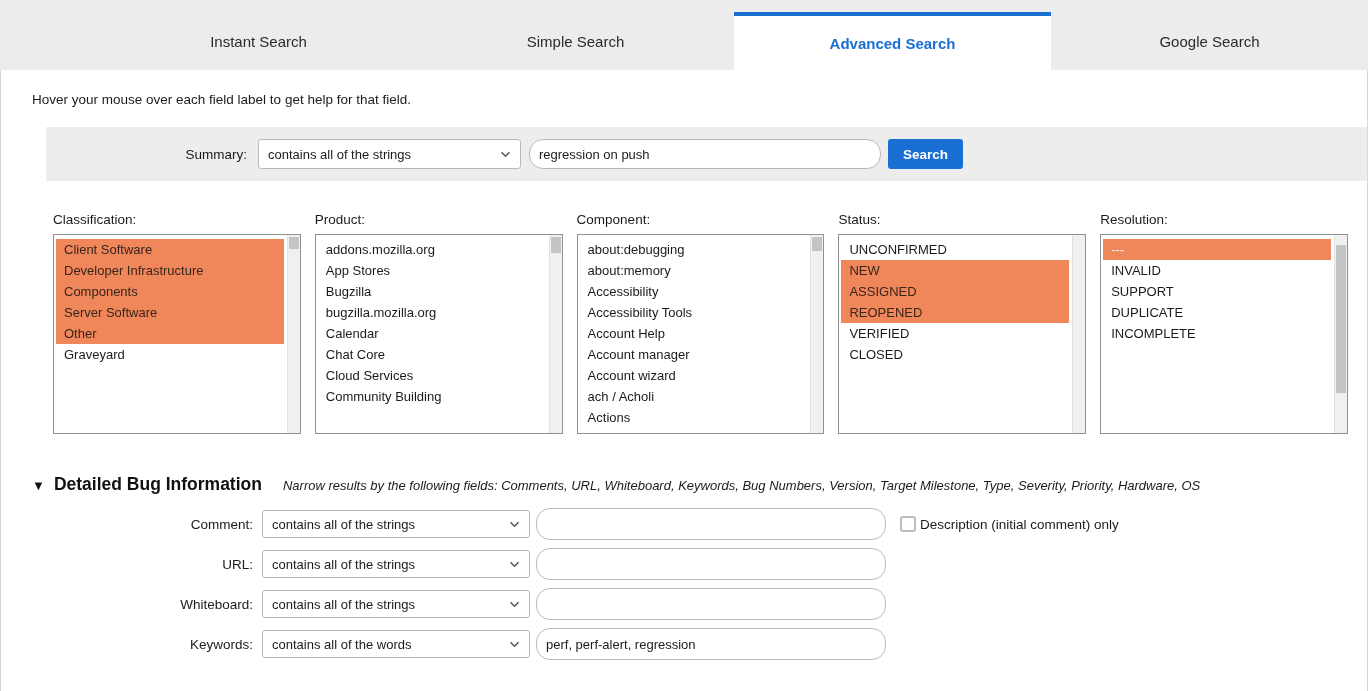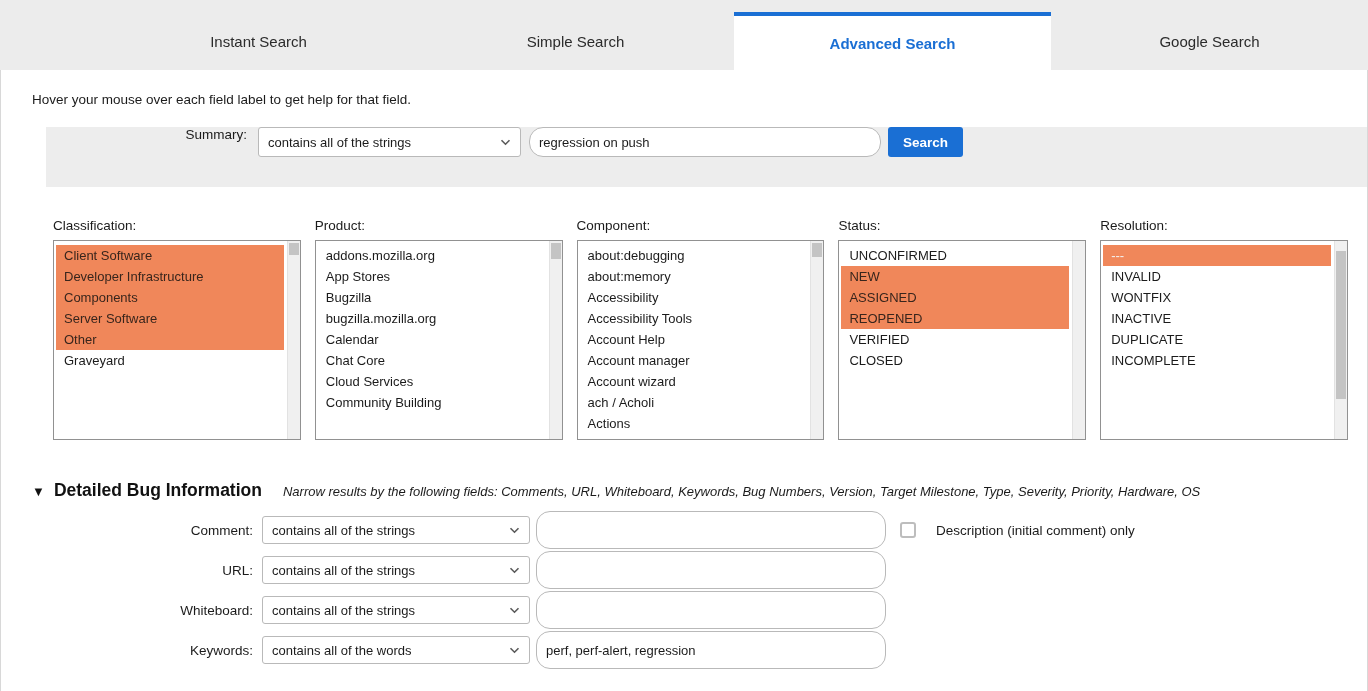--- a/index.html
+++ b/index.html
@@ -6,21 +6,21 @@
   html,body{width:1368px;height:691px;overflow:hidden}
   body{font-family:"Liberation Sans","DejaVu Sans",sans-serif;background:#fff;color:#1b1b1b}
 
   .tabbar{display:flex;align-items:flex-end;height:70px;background:var(--tabbar-bg,#ececec);padding-left:100px}
   .tab{flex:1;height:58px;display:flex;align-items:center;justify-content:center;font-size:15px;color:#2b2b2b;cursor:pointer}
   .tab.active{background:#fff;border-top:4px solid var(--accent,#1a6fd4);color:var(--accent,#1a6fd4);font-weight:700}
 
   .content{height:621px;border-left:1px solid #d8d8d8;border-right:1px solid #d8d8d8;padding-top:22px;background:#fff}
   .help{margin-left:31px;font-size:13.5px}
 
-  .summary-bar{display:flex;align-items:flex-start;height:60px;background:var(--panel-bg,#ededed);margin:20px 0 0 45px}
+  .summary-bar{display:flex;align-items:center;height:54px;background:var(--panel-bg,#ededed);margin:20px 0 0 45px}
   .sum-label{width:212px;text-align:right;padding-right:11px;font-size:13.5px}
 
   .select{display:flex;align-items:center;justify-content:space-between;background:#fff;border:1px solid #b9b9b9;border-radius:3px;padding:0 9px;font-size:13px;color:#1b1b1b;cursor:pointer}
   .sel-text{white-space:nowrap;overflow:hidden}
   .chev{display:flex;align-items:center;margin-left:8px;flex:none}
   .sum-select{width:263px;height:30px;flex:none}
   .text-input{border:1px solid #b9b9b9;border-radius:14px;height:30px;font-size:13px;padding:0 9px;font-family:inherit;color:#1b1b1b;outline:none}
   .sum-input{width:352px;margin-left:8px}
   .search-btn{margin-left:7px;height:30px;padding:0 15px;background:var(--accent,#1a6fd4);color:#fff;border:none;border-radius:3px;font-size:13.5px;font-weight:700;font-family:inherit;cursor:pointer}
 
@@ -41,23 +41,23 @@
 
   .detail-head{display:flex;align-items:baseline;margin:40px 0 0 31px}
   .arrow{font-size:13px;margin-right:9px;cursor:pointer;color:#111}
   .detail-head h2{font-size:17.5px;font-weight:700;color:#111}
   .note{font-style:italic;font-size:13px;margin-left:21px}
 
   .form{margin-top:15px}
   .form-row{display:flex;align-items:center;margin-bottom:12px;height:28px}
   .form-label{width:252px;text-align:right;font-size:13.5px}
   .form-select{width:268px;height:28px;margin-left:9px;flex:none}
-  .form-input{width:350px;height:38px;margin-left:6px}
+  .form-input{width:350px;height:32px;margin-left:6px}
   .checkbox{width:16px;height:16px;border:2px solid #bdbdbd;border-radius:3px;margin-left:14px;background:#fff;cursor:pointer;flex:none}
-  .cb-label{font-size:13.5px;margin-left:20px;cursor:pointer}
+  .cb-label{font-size:13.5px;margin-left:4px;cursor:pointer}
 </style>
 </head>
 <body>
 
 <div class="tabbar" id="tabbar">
     <div class="tab">Instant Search</div>
     <div class="tab">Simple Search</div>
     <div class="tab active">Advanced Search</div>
     <div class="tab">Google Search</div>
   </div>
@@ -147,22 +147,21 @@
           </div>
           <div class="scrollbar"></div>
         </div>
       </div>
       <div class="lb-col">
         <div class="lb-label">Resolution:</div>
         <div class="listbox lb-4">
           <div class="lb-items">
             <div class="lb-item selected muted">---</div>
             <div class="lb-item">INVALID</div>
-            <div class="lb-item">WONTFIX</div>
-            <div class="lb-item">INACTIVE</div>
+            <div class="lb-item">SUPPORT</div>
             <div class="lb-item">DUPLICATE</div>
             <div class="lb-item">INCOMPLETE</div>
           </div>
           <div class="scrollbar">
             <div class="thumb"></div>
           </div>
         </div>
       </div>
     </div>
 

